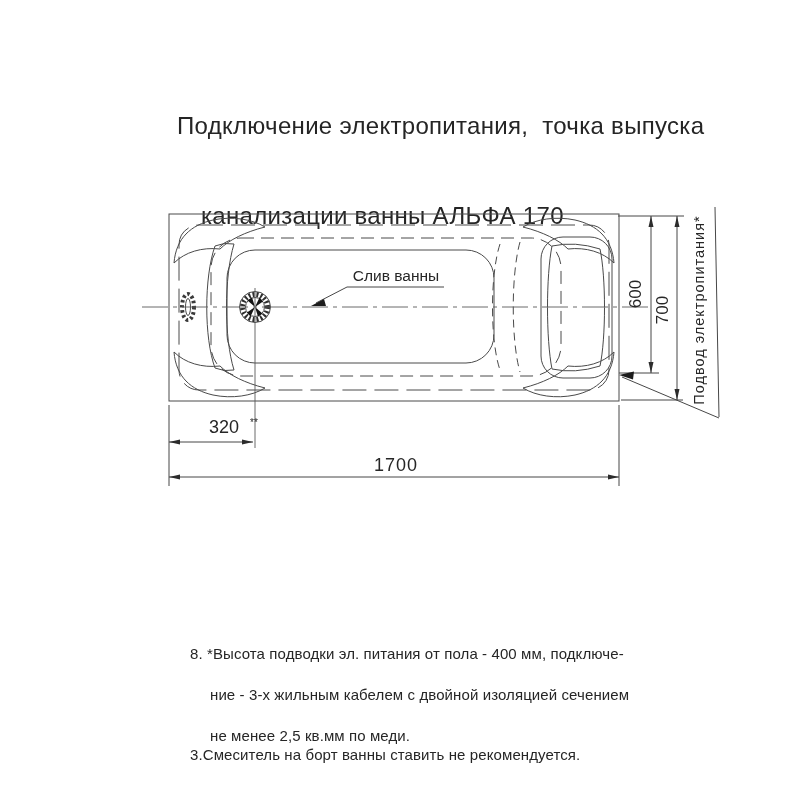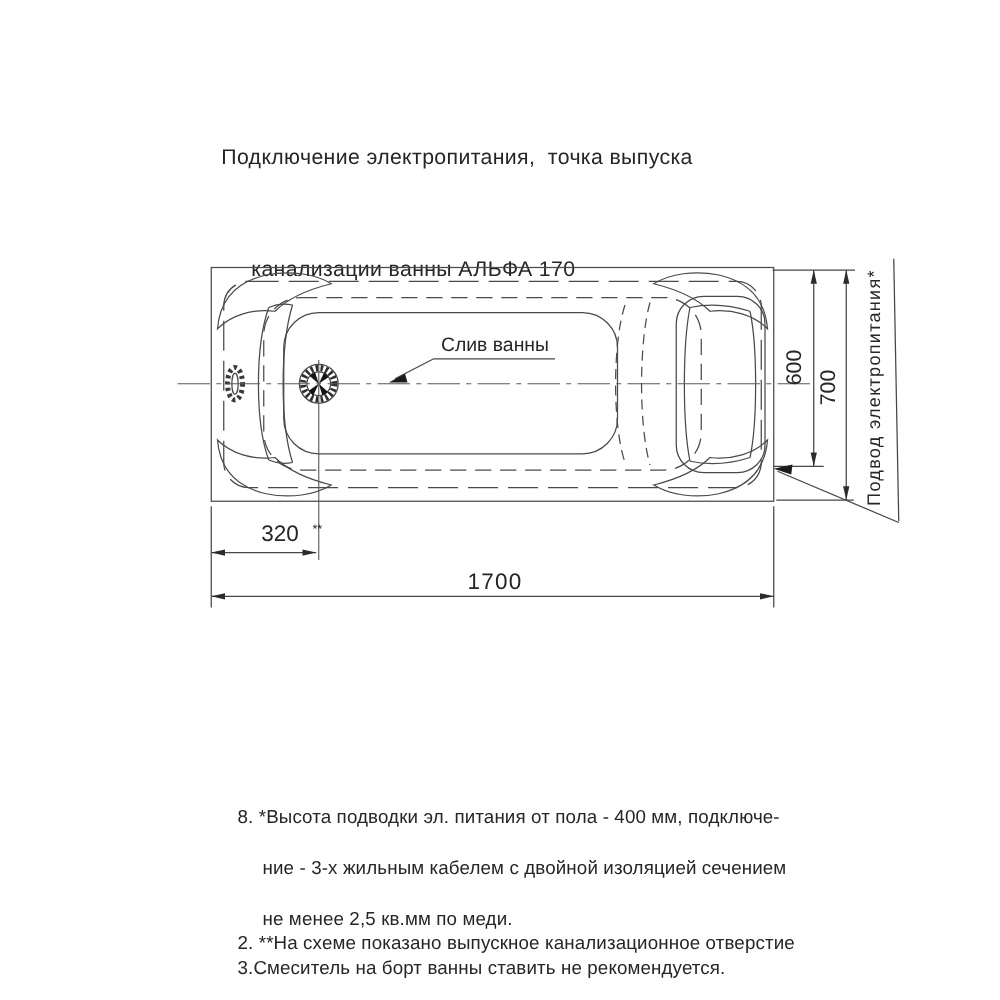--- a/index.html
+++ b/index.html
@@ -2,21 +2,21 @@
 <html><head>
 <meta charset="utf-8">
 <style>
   html,body{margin:0;padding:0;background:#ffffff;}
   #screen{
     position:relative;width:800px;height:800px;background:#ffffff;overflow:hidden;
     font-family:"Liberation Sans","DejaVu Sans",sans-serif;color:#2d2d2d;
   }
   .title{
     position:absolute;left:177px;top:51px;
-    font-size:17px;line-height:30px;color:#252525;letter-spacing:0.3px;
+    font-size:24px;line-height:30px;color:#252525;letter-spacing:0.3px;
     white-space:pre;
   }
   .title .line2{margin-left:24px;}
   svg{position:absolute;left:0;top:0;}
   .notes{
     position:absolute;left:190px;top:644px;width:500px;
     font-size:15px;line-height:19.8px;color:#262626;letter-spacing:0.1px;
   }
   .notes .indent{padding-left:20px;margin-top:21px;}
   .svg-label{fill:#262626;}
@@ -134,17 +134,16 @@
       <path d="M622 377 L719 418" stroke="#474747" stroke-width="1" fill="none"></path>
       <path d="M715 207 L719 417" stroke="#474747" stroke-width="1" fill="none"></path>
       <text class="svg-label" text-anchor="middle" font-size="14.5" letter-spacing="1" transform="rotate(-90 704 310)" x="704" y="310">Подвод электропитания*</text>
     </g>
   </svg>
 
   <div class="notes">
     <div>8. *Высота подводки эл. питания от пола - 400 мм, подключе-</div>
     <div class="indent">ние - 3-х жильным кабелем с двойной изоляцией сечением</div>
     <div class="indent">не менее 2,5 кв.мм по меди.</div>
-    <div>2. **На схеме показано выпускное канализационное отверстие</div>
     <div>3.Смеситель на борт ванны ставить не рекомендуется.</div>
   </div>
 
 </div>
 
 </body></html>

